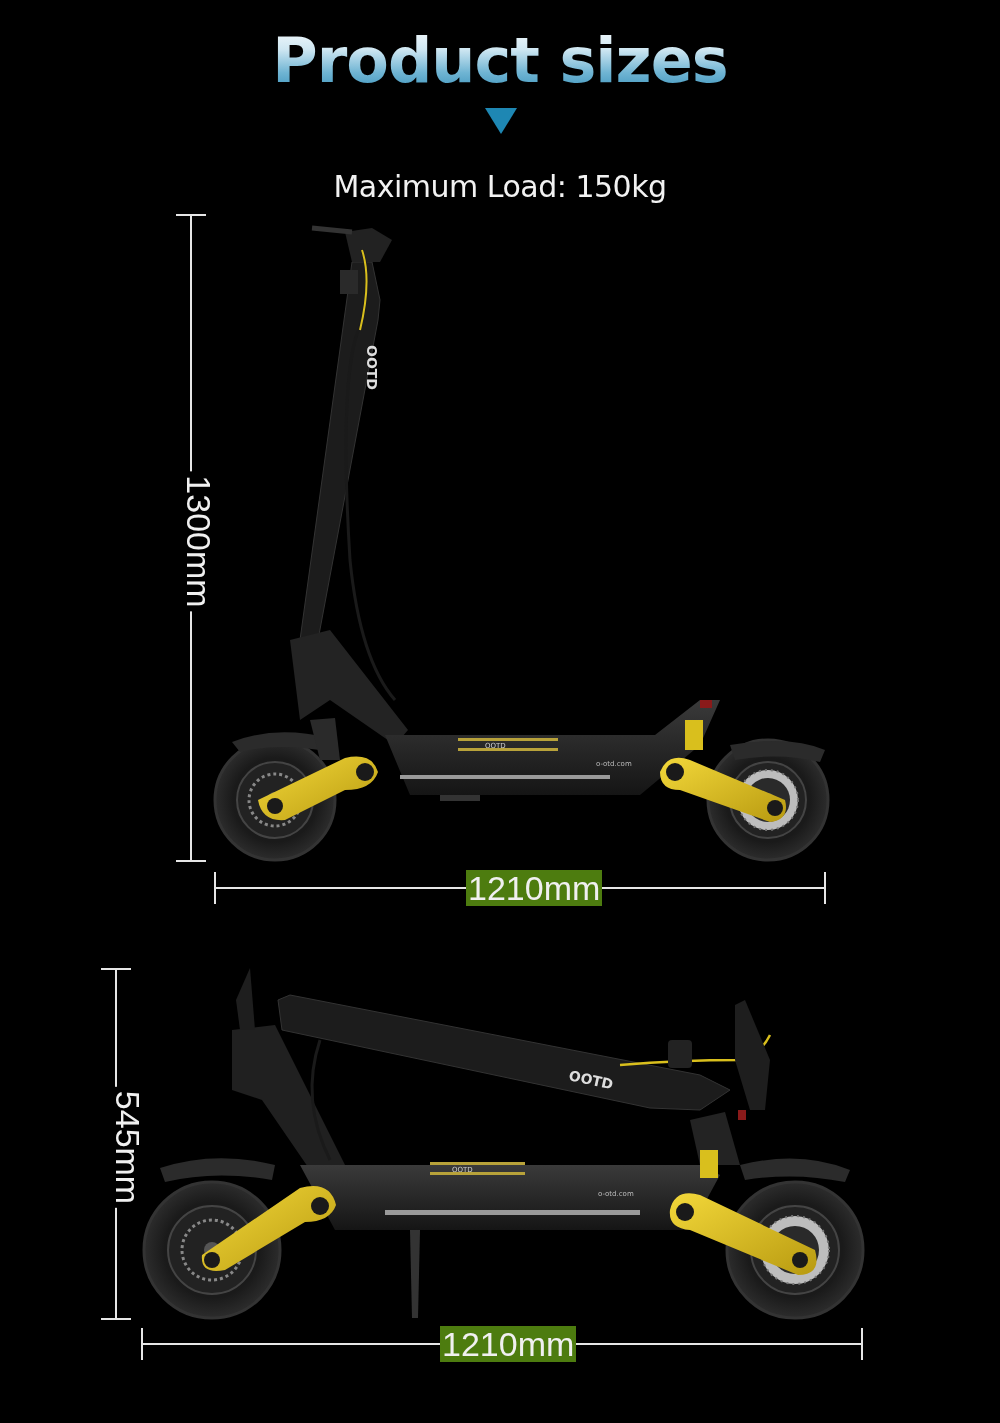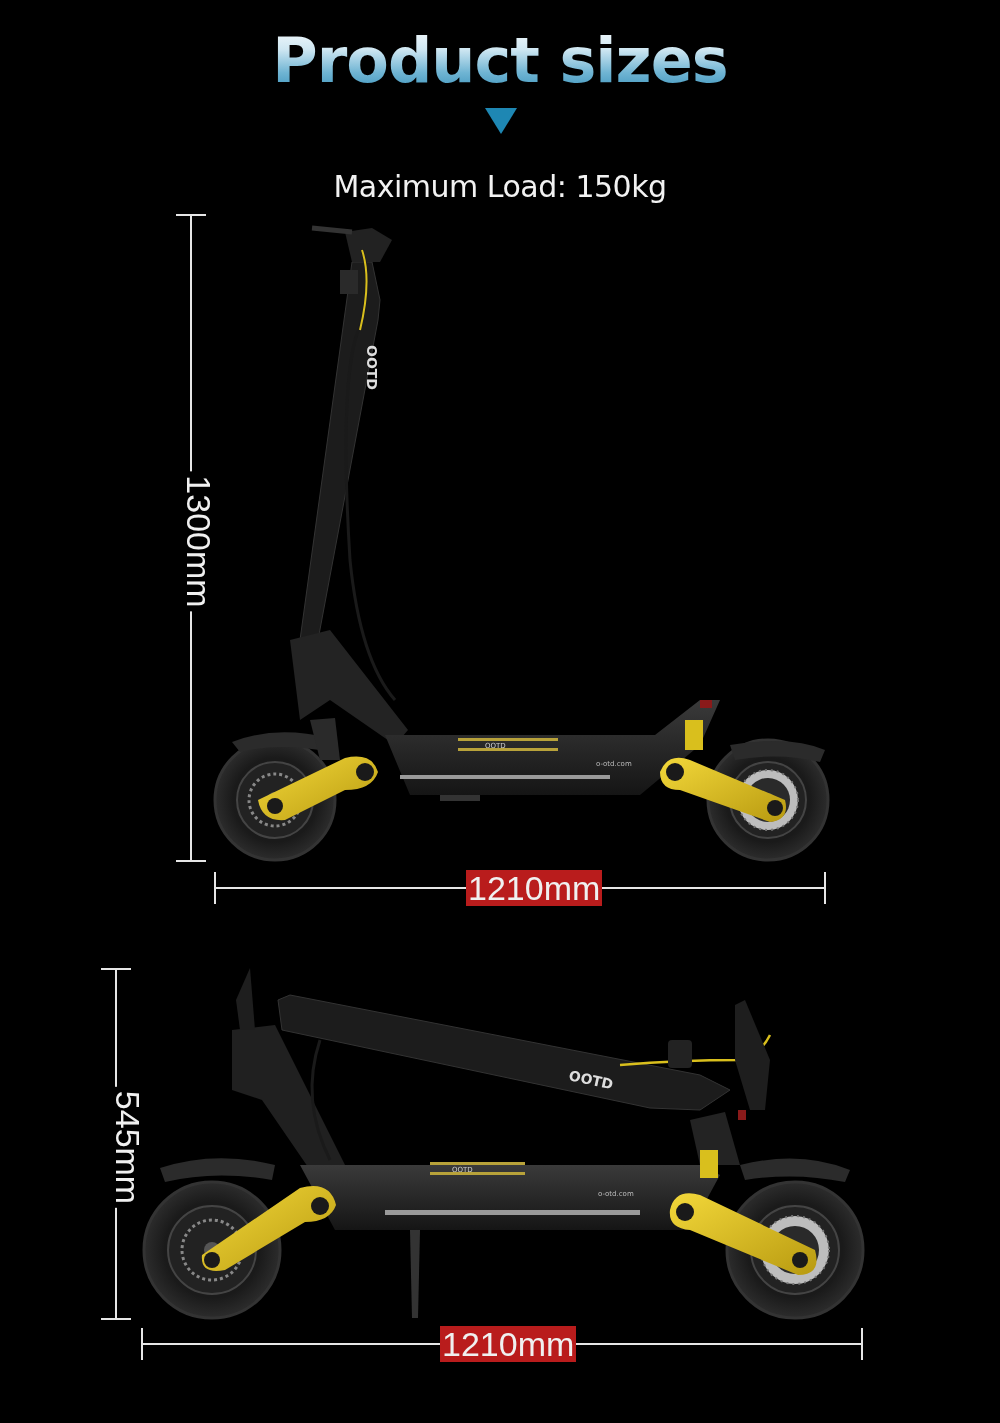--- a/index.html
+++ b/index.html
@@ -12,21 +12,21 @@
   }
   .tri { position:absolute; left:485px; top:108px; width:0; height:0;
     border-left:16px solid transparent; border-right:16px solid transparent; border-top:26px solid #1e87b3; }
   .load { position:absolute; top:160px; left:0; width:1000px; text-align:center; font-size:30px; color:#f2f2f2; font-family:"DejaVu Sans", sans-serif; letter-spacing:-0.5px;margin-top:9px; }
 
   .dim-v { position:absolute; width:2px; background:#e6e6e6; }
   .cap-h { position:absolute; height:2px; background:#e6e6e6; }
   .dim-h { position:absolute; height:2px; background:#e6e6e6; }
   .cap-v { position:absolute; width:2px; background:#e6e6e6; }
   .vlabel { position:absolute; font-family:"Liberation Sans", sans-serif; font-size:34px; color:#f0f0f0; background:#000; transform:rotate(90deg); transform-origin:center; white-space:nowrap; padding:0 4px; }
-  .hlabel { position:absolute; font-family:"Liberation Sans", sans-serif; font-size:34px; color:#f0f0f0; background:#b91c1c; white-space:nowrap; padding:0 2px; line-height:36px; }
+  .hlabel { position:absolute; font-family:"Liberation Sans", sans-serif; font-size:34px; color:#f0f0f0; background:#4d7c0f; white-space:nowrap; padding:0 2px; line-height:36px; }
   svg { position:absolute; }
 </style>
 </head>
 <body>
 
 <div class="title">Product sizes</div>
 <div class="tri"></div>
 <div class="load">Maximum Load: 150kg</div>
 
 <div>

